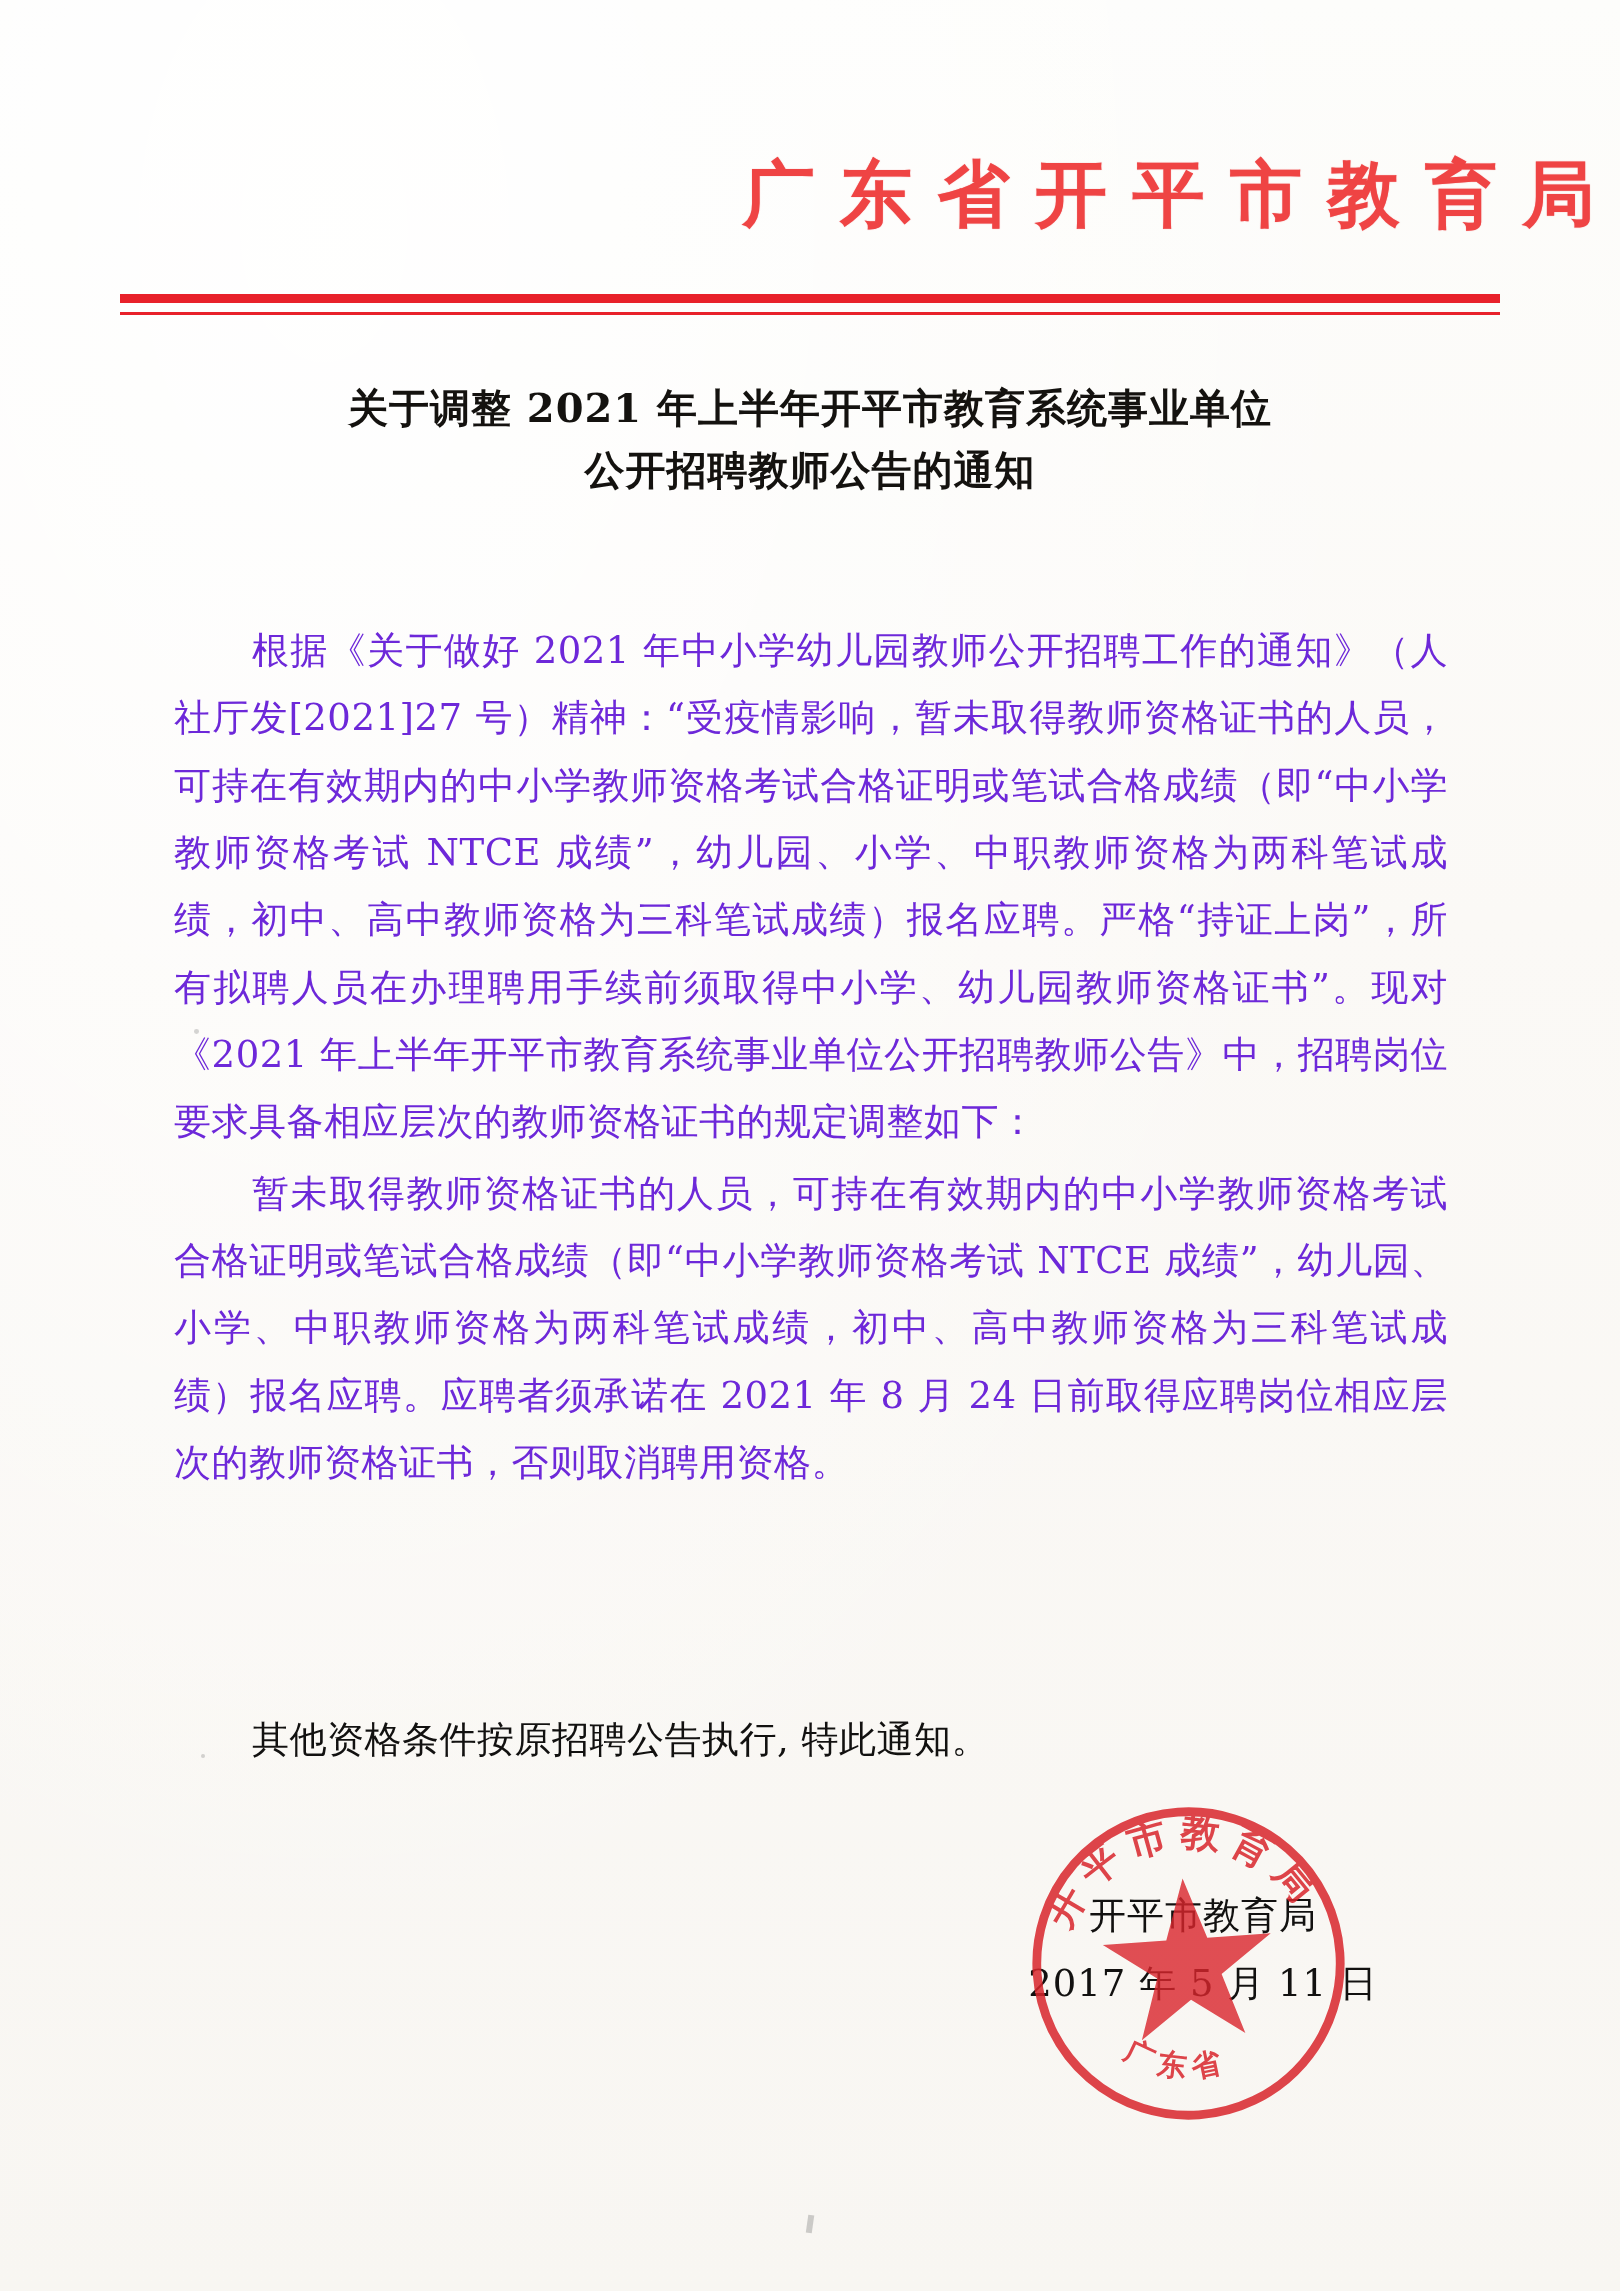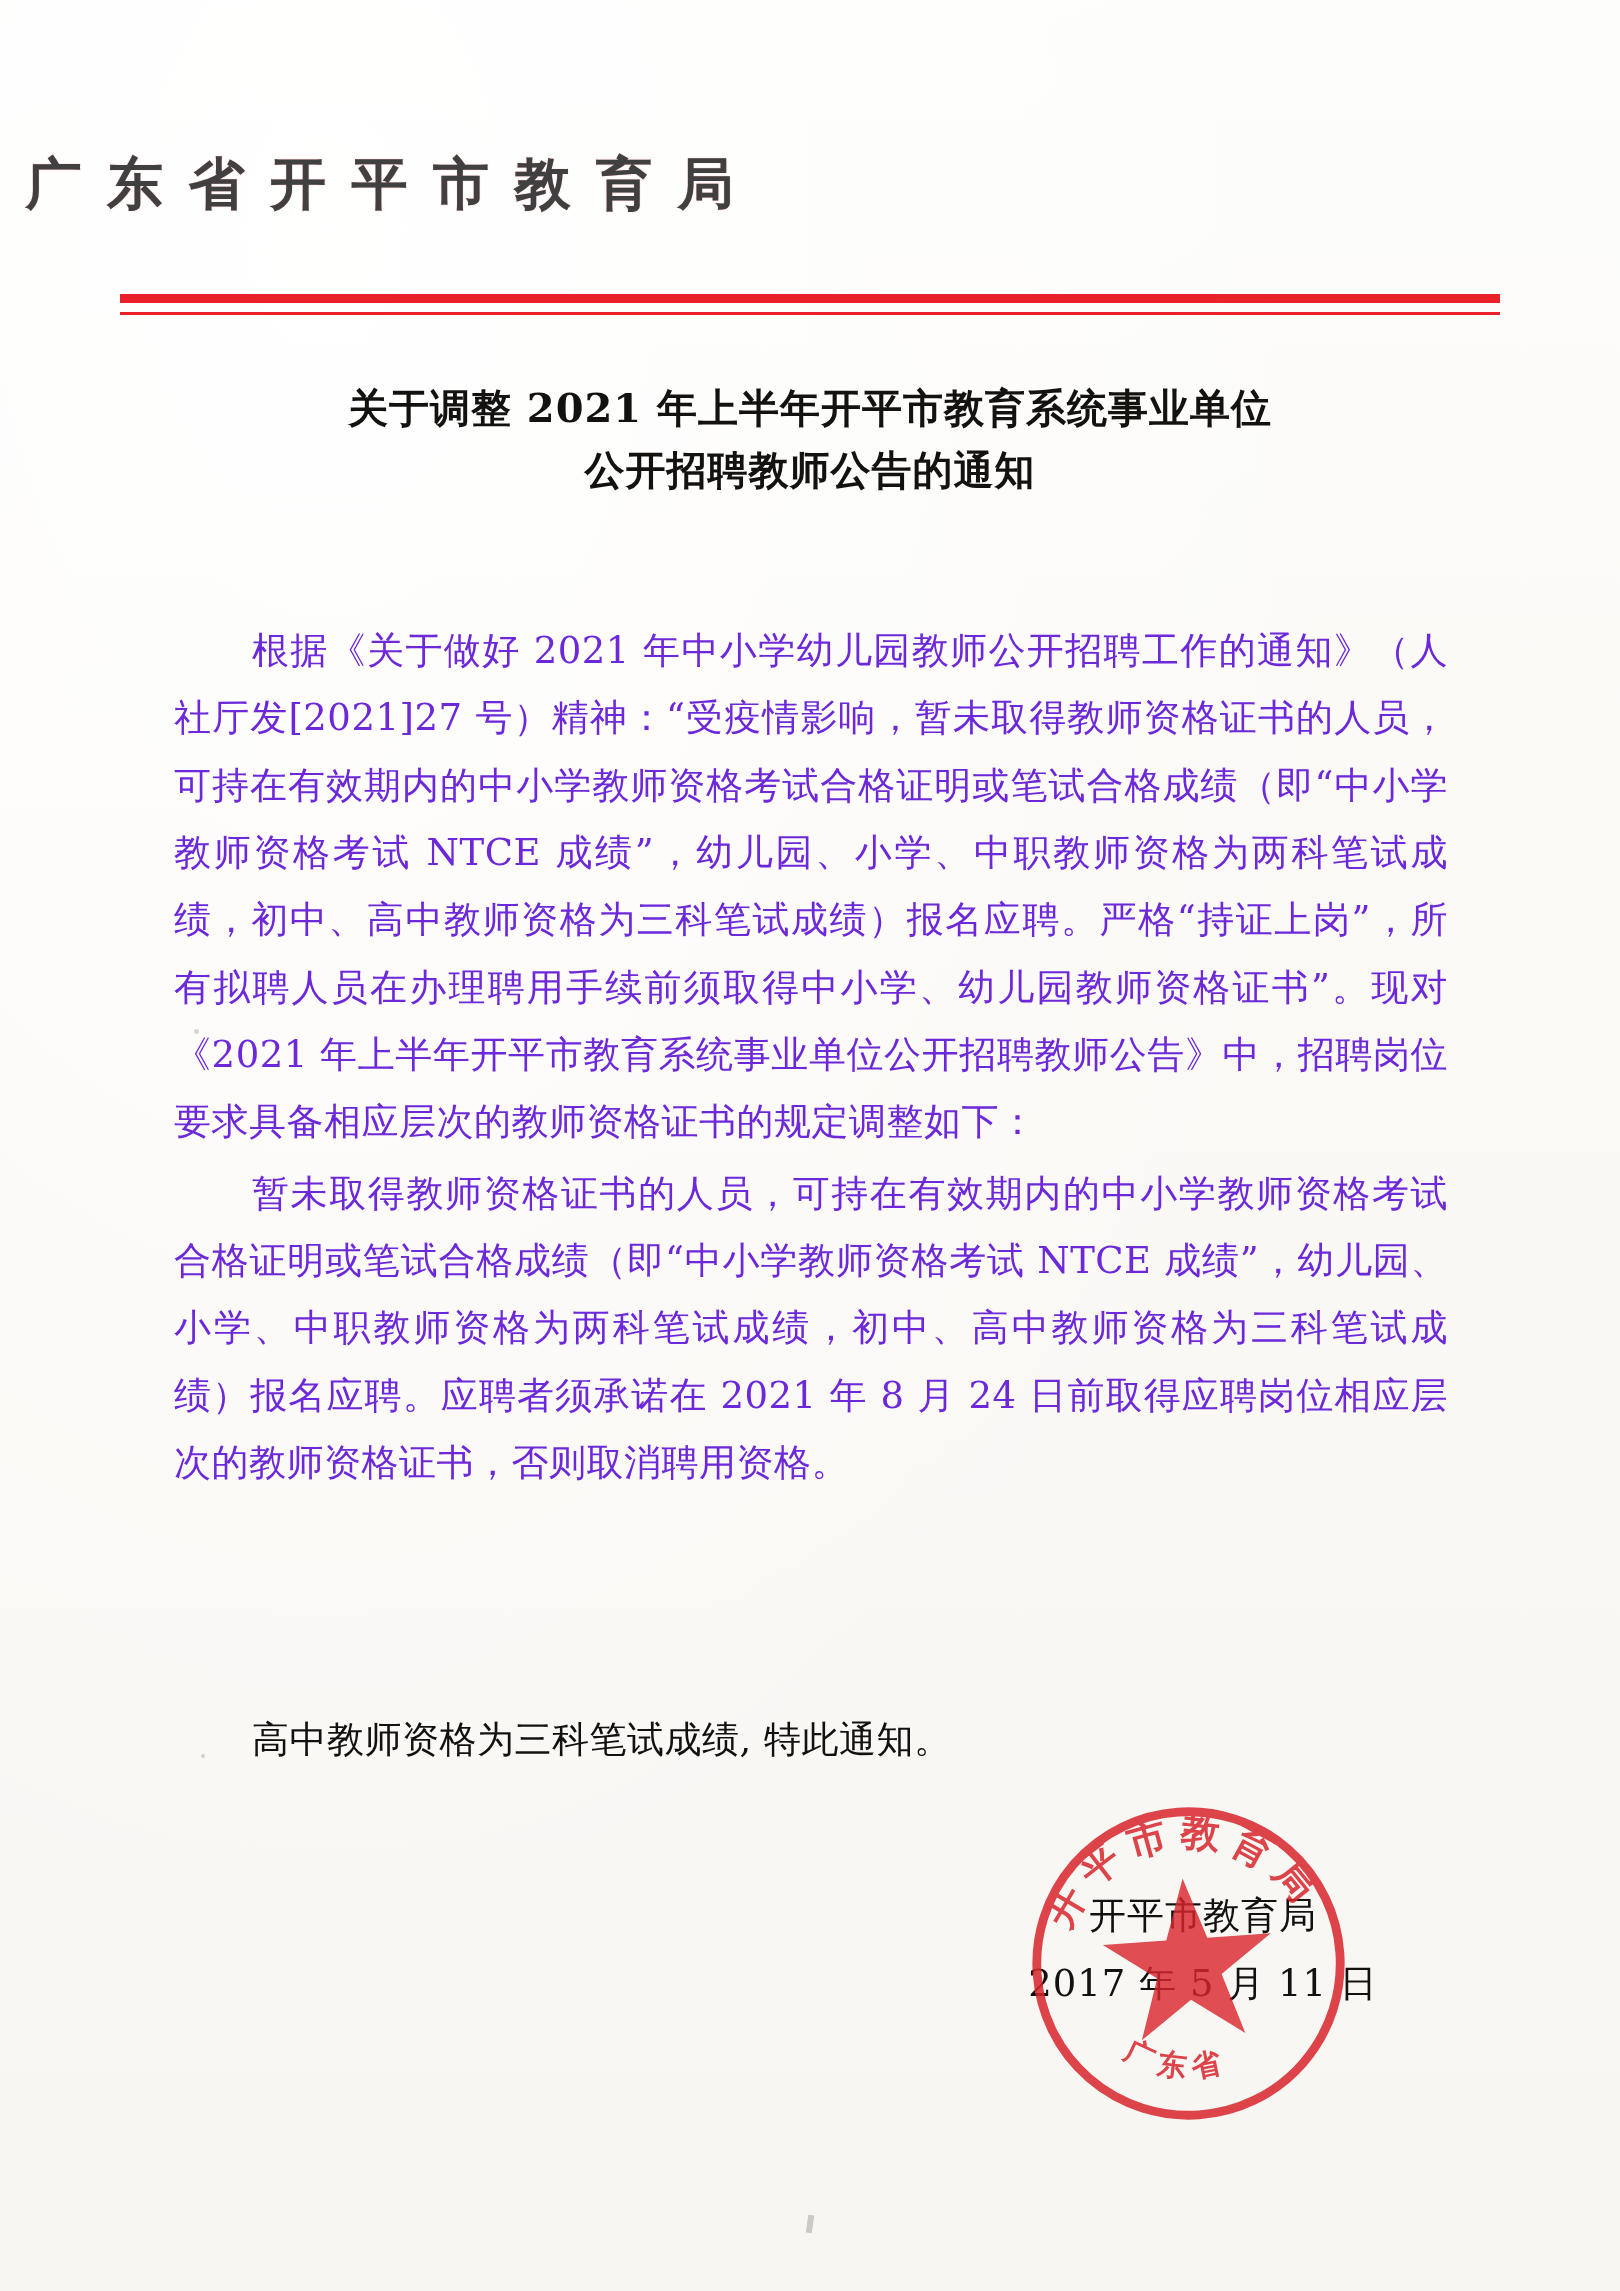--- a/index.html
+++ b/index.html
@@ -24,25 +24,25 @@
     background:
       radial-gradient(ellipse at 20% 10%, rgba(255,255,255,0.9), rgba(250,248,244,0) 60%),
       linear-gradient(180deg, #fdfdfb 0%, #fbf9f6 40%, #f8f6f2 100%);
     pointer-events: none;
   }
   .header-title {
     position: absolute;
     top: 147px;
     left: 0;
     right: 0;
-    text-align: left;
-    color: #404040;
+    text-align: right;
+    color: #ef4444;
     font-family: "DejaVu Serif", "Liberation Serif", serif;
     font-weight: bold;
-    font-size: 56px;
+    font-size: 72px;
     letter-spacing: 25.5px;
     text-indent: 25.5px;
     white-space: nowrap;
     text-shadow: 0 0 1px rgba(232,33,42,0.5);
   }
   .header-rule-thick {
     position: absolute;
     left: 120px;
     right: 120px;
     top: 294px;
@@ -150,21 +150,21 @@
   <div class="doc-title">
     <span>关于调整 2021 年上半年开平市教育系统事业单位</span>
     <span class="line2">公开招聘教师公告的通知</span>
   </div>
 
   <div class="body-text">
     <p>根据《关于做好 2021 年中小学幼儿园教师公开招聘工作的通知》（人社厅发[2021]27 号）精神：“受疫情影响，暂未取得教师资格证书的人员，可持在有效期内的中小学教师资格考试合格证明或笔试合格成绩（即“中小学教师资格考试 NTCE 成绩”，幼儿园、小学、中职教师资格为两科笔试成绩，初中、高中教师资格为三科笔试成绩）报名应聘。严格“持证上岗”，所有拟聘人员在办理聘用手续前须取得中小学、幼儿园教师资格证书”。现对《2021 年上半年开平市教育系统事业单位公开招聘教师公告》中，招聘岗位要求具备相应层次的教师资格证书的规定调整如下：</p>
     <p>暂未取得教师资格证书的人员，可持在有效期内的中小学教师资格考试合格证明或笔试合格成绩（即“中小学教师资格考试 NTCE 成绩”，幼儿园、小学、中职教师资格为两科笔试成绩，初中、高中教师资格为三科笔试成绩）报名应聘。应聘者须承诺在 2021 年 8 月 24 日前取得应聘岗位相应层次的教师资格证书，否则取消聘用资格。</p>
   </div>
 
-  <div class="closing">高中教师资格为三科笔试成绩, 特此通知。</div>
+  <div class="closing">其他资格条件按原招聘公告执行, 特此通知。</div>
 
   <div class="seal">
     <svg width="323" height="323" viewBox="0 0 330 330" xmlns="http://www.w3.org/2000/svg">
       <circle cx="165" cy="165" r="155" fill="none" stroke="#d9252c" stroke-width="9"></circle>
       <polygon points="165,78 186,140 251,140 198,178 218,240 165,202 112,240 132,178 79,140 144,140" fill="#d9252c" opacity="0.95"></polygon>
       <path id="sealTopArc" d="M 35 175 A 130 130 0 0 1 295 175" fill="none"></path>
       <text font-family="'DejaVu Serif','Liberation Serif',serif" font-size="40" font-weight="bold" fill="#d9252c" letter-spacing="10">
         <textPath href="#sealTopArc" startOffset="13%">开平市教育局</textPath>
       </text>
       <path id="sealBottomArc" d="M 55 205 A 118 118 0 0 0 275 205" fill="none"></path>

